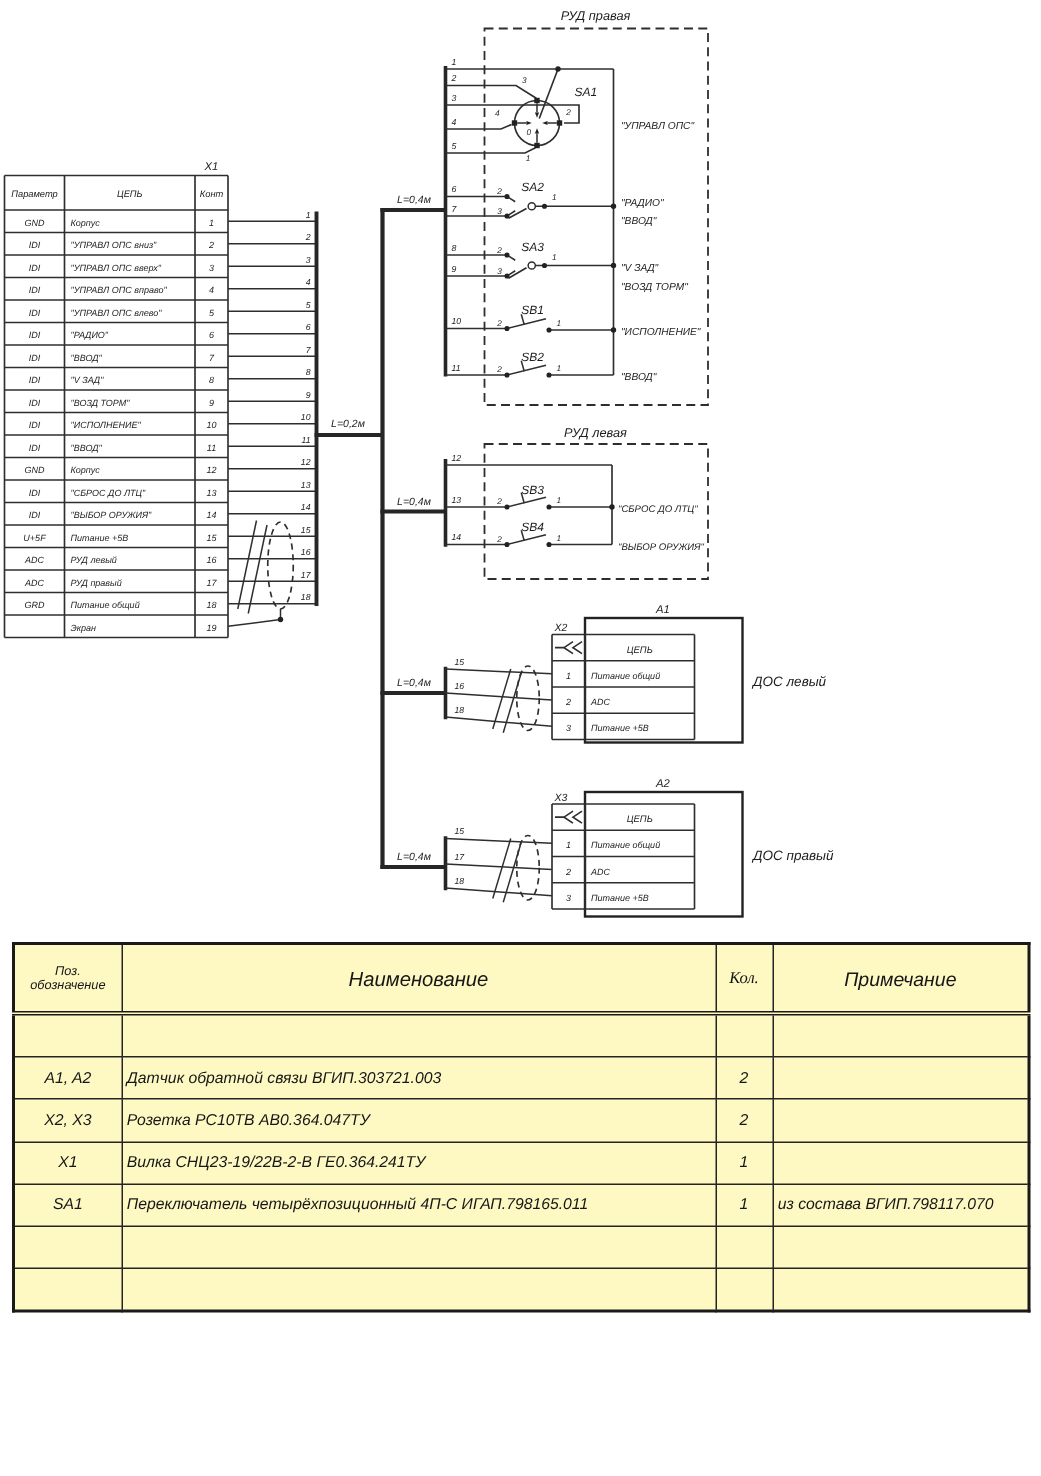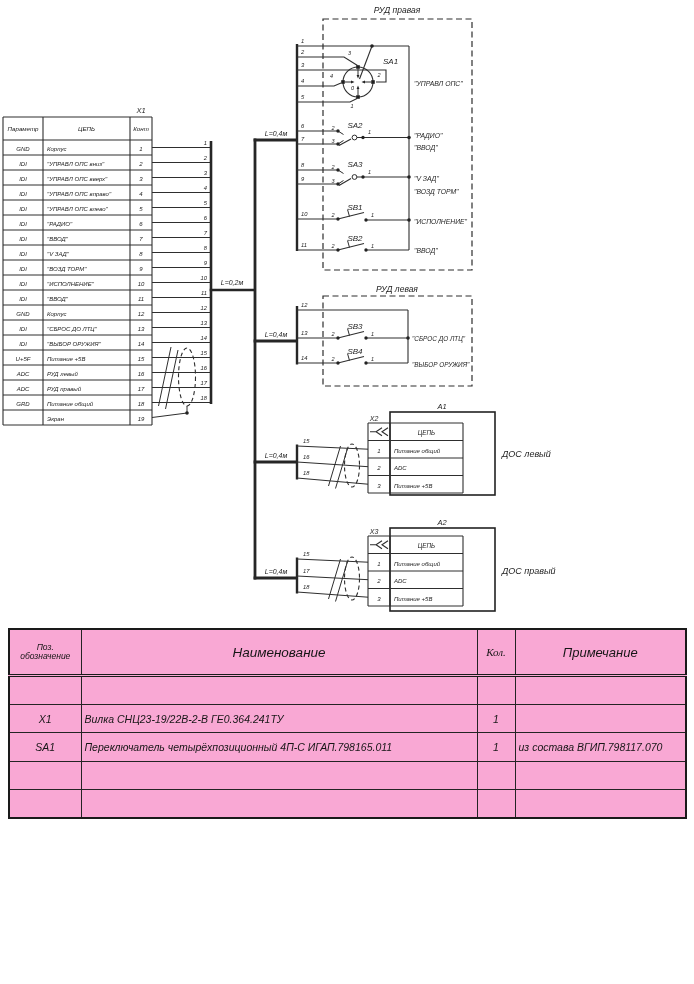--- a/index.html
+++ b/index.html
@@ -1,21 +1,21 @@
 <!DOCTYPE html>
 <html><head>
 <meta charset="utf-8">
 <style>
   html,body{margin:0;padding:0;background:#e8e8e8;}
   .sheet{position:relative;width:694px;height:984px;background:#ffffff;overflow:hidden;
          font-family:"Liberation Sans",sans-serif;}
   svg{position:absolute;left:0;top:0;}
   svg text{font-family:"Liberation Sans",sans-serif;font-style:italic;fill:#1d1d1d;}
   .parts{position:absolute;left:8px;top:628px;}
-  table.plist{border-collapse:collapse;table-layout:fixed;width:677px;background:#f9a8d4;}
+  table.plist{border-collapse:collapse;table-layout:fixed;width:677px;background:#fef9c3;}
   table.plist th,table.plist td{border:1px solid #242424;padding:0 3px;overflow:hidden;
          white-space:nowrap;font-style:italic;color:#161616;}
   table.plist{border:2px solid #1a1a1a;}
   table.plist thead th{height:44px;text-align:center;vertical-align:middle;font-weight:normal;
          border-bottom:3px double #1a1a1a;}
   th.h-pos{font-size:8.5px;line-height:9.5px;}
   th.h-name{font-size:13.5px;}
   th.h-qty{font-size:11px;font-family:Liberation Serif, serif;}
   th.h-note{font-size:13px;}
   table.plist tbody td{height:27.2px;font-size:10.5px;vertical-align:middle;}
@@ -441,20 +441,32 @@
       </tr>
     </thead>
     <tbody id="parts-body">
           <tr>
             <td class="c-pos"></td>
             <td class="c-name"></td>
             <td class="c-qty"></td>
             <td class="c-note"></td>
           </tr>
           <tr>
+            <td class="c-pos">A1, A2</td>
+            <td class="c-name">Датчик обратной связи ВГИП.303721.003</td>
+            <td class="c-qty">2</td>
+            <td class="c-note"></td>
+          </tr>
+          <tr>
+            <td class="c-pos">X2, X3</td>
+            <td class="c-name">Розетка РС10ТВ АВ0.364.047ТУ</td>
+            <td class="c-qty">2</td>
+            <td class="c-note"></td>
+          </tr>
+          <tr>
             <td class="c-pos">X1</td>
             <td class="c-name">Вилка СНЦ23-19/22В-2-В  ГЕ0.364.241ТУ</td>
             <td class="c-qty">1</td>
             <td class="c-note"></td>
           </tr>
           <tr>
             <td class="c-pos">SA1</td>
             <td class="c-name">Переключатель четырёхпозиционный 4П-С ИГАП.798165.011</td>
             <td class="c-qty">1</td>
             <td class="c-note">из состава ВГИП.798117.070</td>

